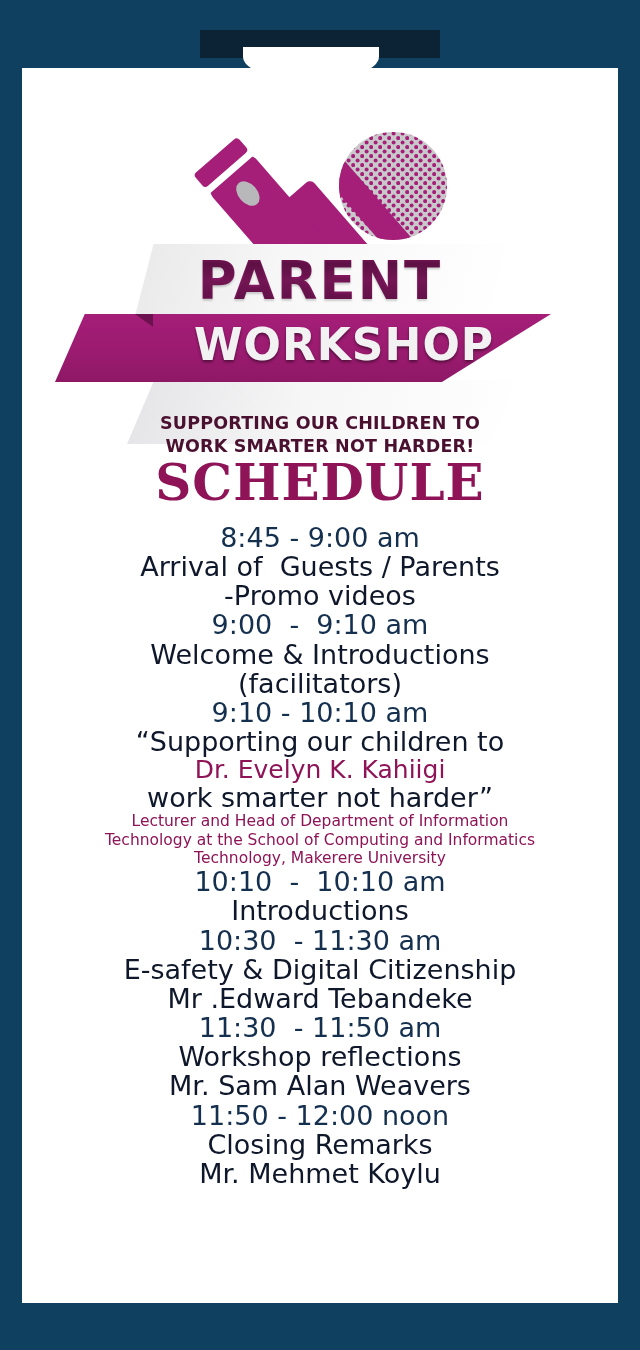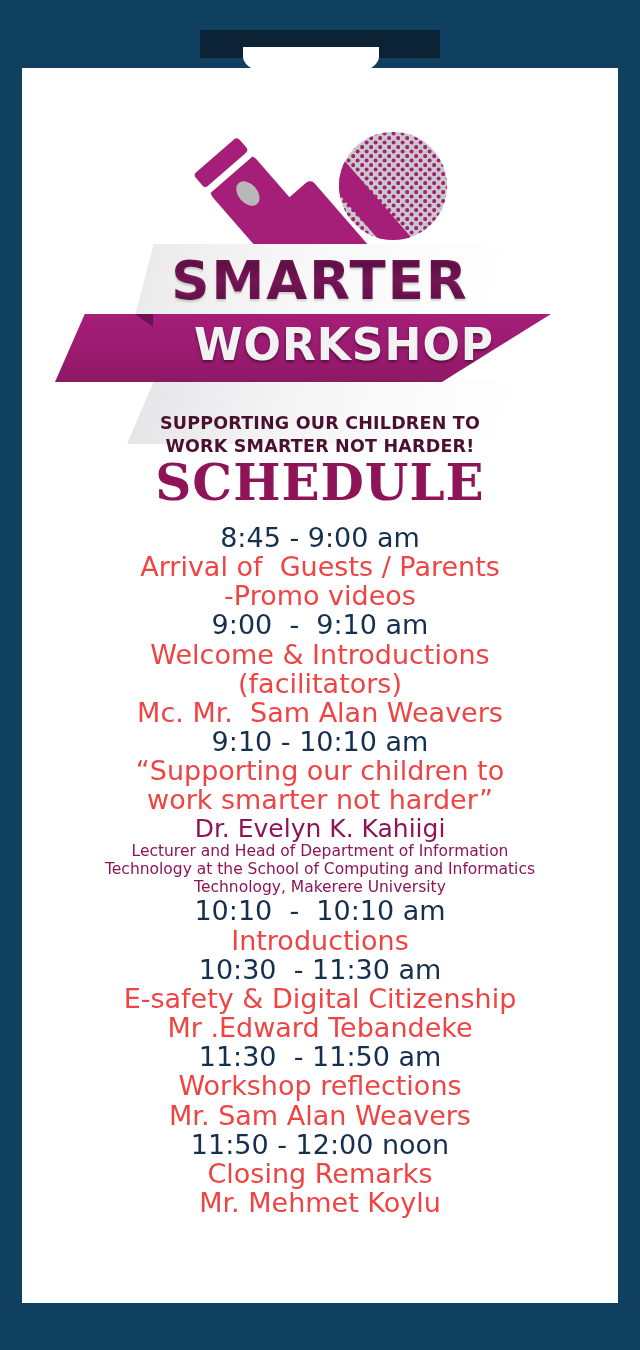--- a/index.html
+++ b/index.html
@@ -193,21 +193,21 @@
     display: block;
     line-height: 1.08;
     white-space: pre-wrap;
   }
   .time {
     color: #14304e;
     font-size: 27px;
     font-family: "DejaVu Sans", sans-serif;
   }
   .act {
-    color: #ef4444;
+    color: #0f172a;
     font-size: 27px;
     font-family: "DejaVu Sans", sans-serif;
   }
   .act-sm {
     color: #8e1457;
     font-size: 25px;
     font-family: "DejaVu Sans", sans-serif;
   }
   .affil {
     color: #8e1457;
@@ -259,47 +259,46 @@
         </g>
       </svg>
     </div>
 
     <div class="banner">
       <div class="ribbon-top"></div>
       <div class="ribbon-bottom"></div>
       <div class="ribbon-mid"></div>
       <div class="ribbon-fold-l"></div>
 
-      <div class="title-parent">SMARTER</div>
+      <div class="title-parent">PARENT</div>
       <div class="title-workshop">WORKSHOP</div>
       <div class="title-sub">
         <span>SUPPORTING OUR CHILDREN TO</span><br>
         <span>WORK SMARTER NOT HARDER!</span>
       </div>
     </div>
 
     <div class="schedule-head">SCHEDULE</div>
 
     <div class="sched" id="sched-body">
         <div class="entry">
           <span class="line time">8:45 - 9:00 am</span>
           <span class="line act">Arrival of  Guests / Parents</span>
           <span class="line act">-Promo videos</span>
         </div>
         <div class="entry">
           <span class="line time">9:00  -  9:10 am</span>
           <span class="line act">Welcome &amp; Introductions</span>
           <span class="line act">(facilitators)</span>
-          <span class="line act">Mc. Mr.  Sam Alan Weavers</span>
         </div>
         <div class="entry">
           <span class="line time">9:10 - 10:10 am</span>
           <span class="line act">“Supporting our children to</span>
+          <span class="line act-sm">Dr. Evelyn K. Kahiigi</span>
           <span class="line act">work smarter not harder”</span>
-          <span class="line act-sm">Dr. Evelyn K. Kahiigi</span>
           <span class="line affil">Lecturer and Head of Department of Information</span>
           <span class="line affil">Technology at the School of Computing and Informatics</span>
           <span class="line affil">Technology, Makerere University</span>
         </div>
         <div class="entry">
           <span class="line time">10:10  -  10:10 am</span>
           <span class="line act">Introductions</span>
         </div>
         <div class="entry">
           <span class="line time">10:30  - 11:30 am</span>

